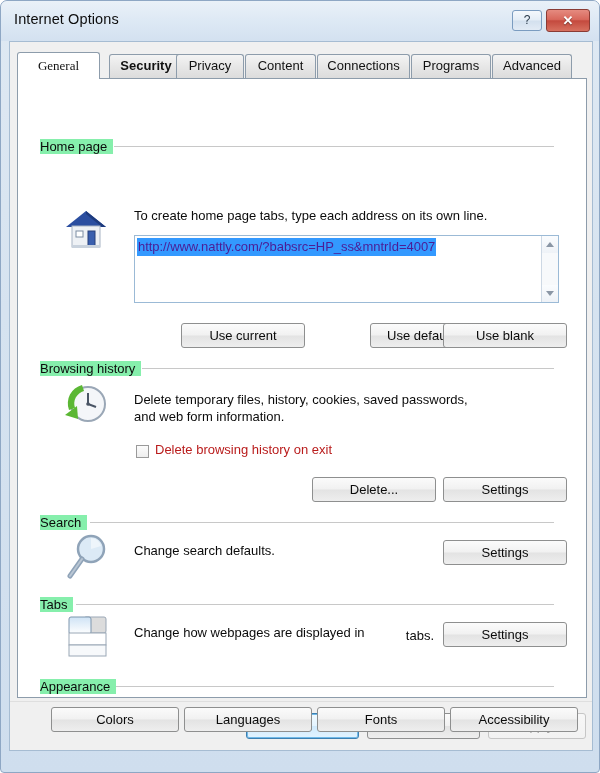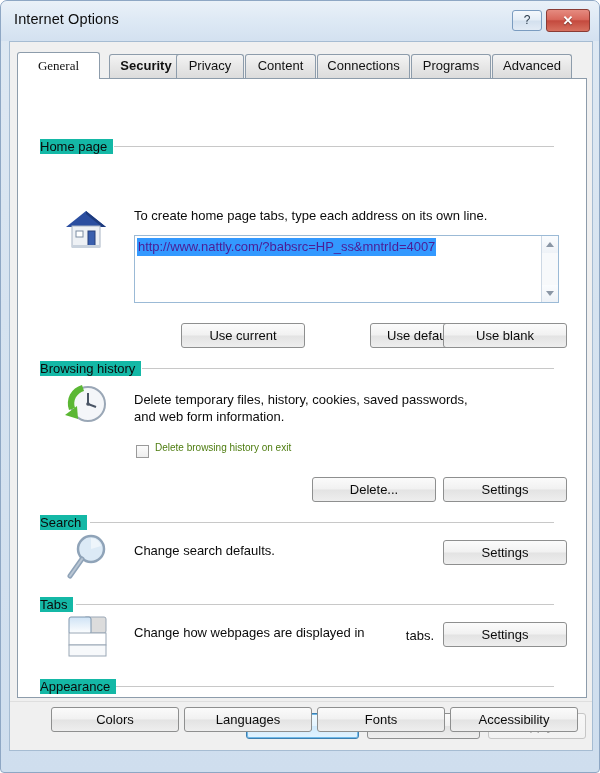--- a/index.html
+++ b/index.html
@@ -141,21 +141,21 @@
     border: 1px solid #8d9cab;
     background: #ffffff;
     z-index: 1;
   }
 
   
   .group-label {
     position: absolute;
     font-size: 13px;
     color: #0b0b0b;
-    background: #14b8a6;
+    background: #86efac;
     padding-right: 6px;
     white-space: nowrap;
   }
   .group-rule {
     position: absolute;
     height: 1px;
     background: #c8c8c8;
   }
 
   .desc {
@@ -249,22 +249,22 @@
   .cbox {
     position: absolute;
     width: 13px;
     height: 13px;
     box-sizing: border-box;
     border: 1px solid #9a9a9a;
     background: linear-gradient(180deg,#fcfcfc 0%, #eeeeee 100%);
   }
   .cbox-label {
     position: absolute;
-    font-size: 10px;
-    color: #4d7c0f;
+    font-size: 13px;
+    color: #b91c1c;
     white-space: nowrap;
   }
 
   
   .icon { position: absolute; }
 
   
   .footer {
     position: absolute;
     left: 0;

